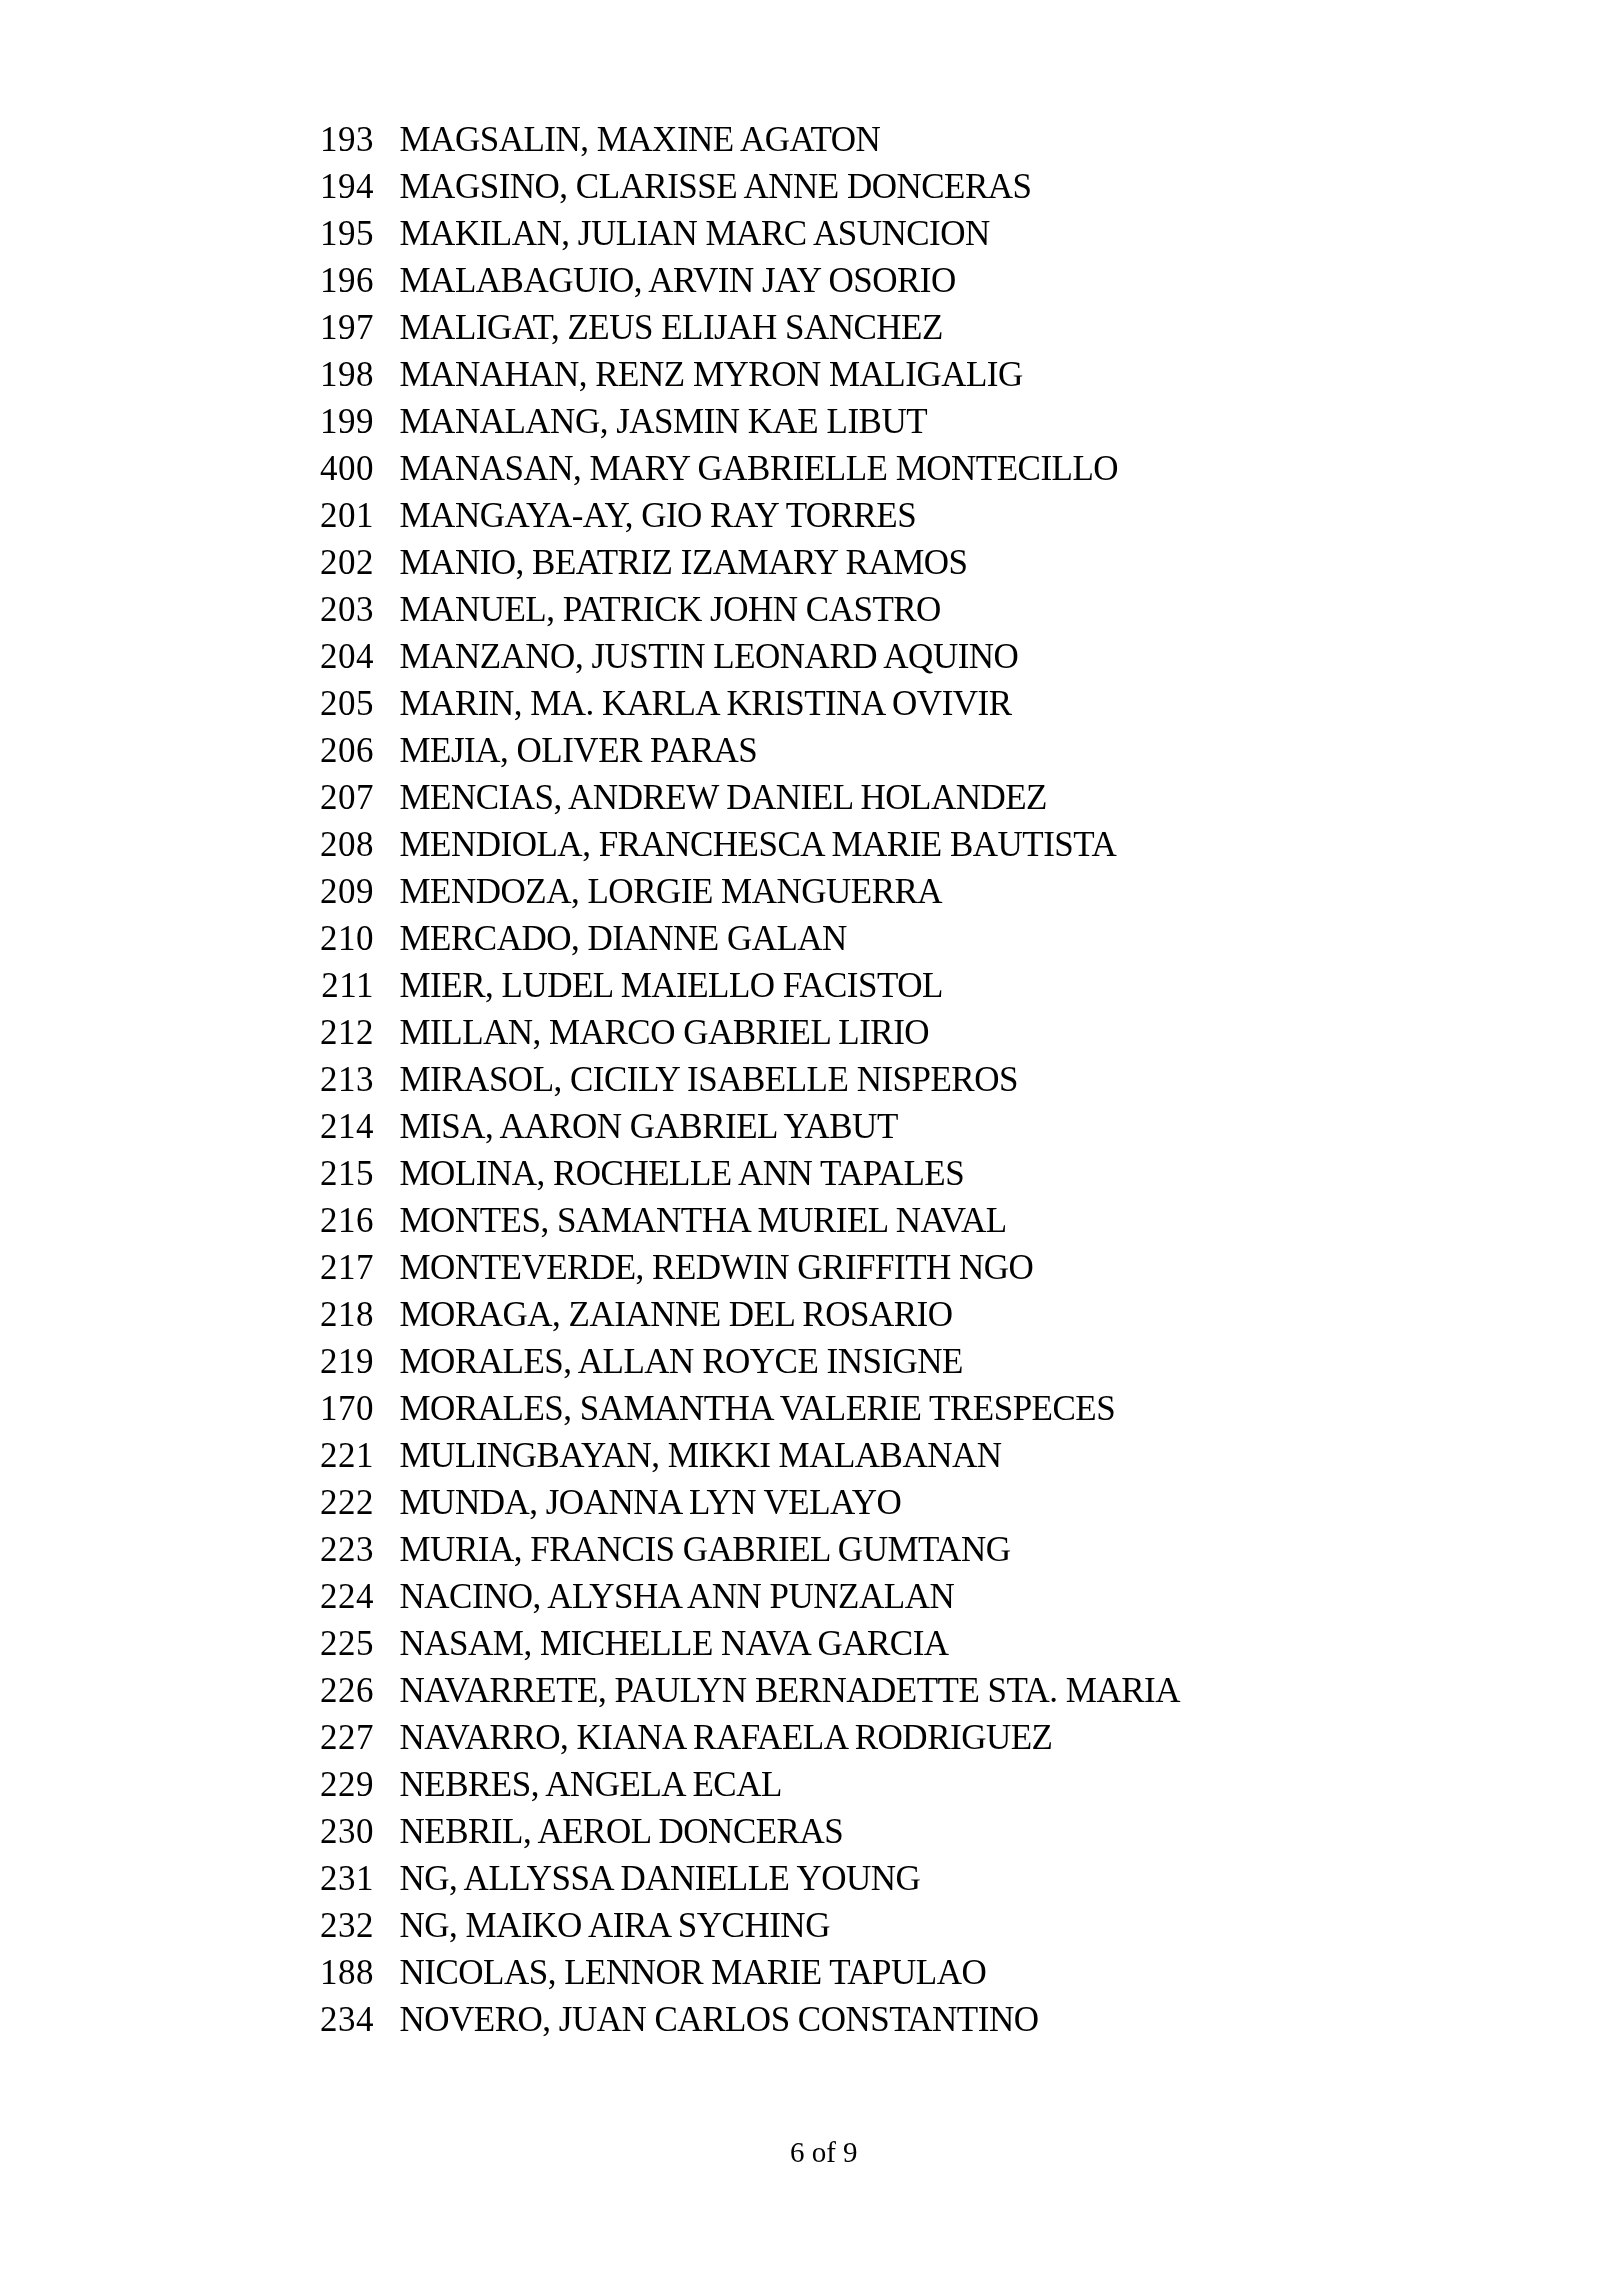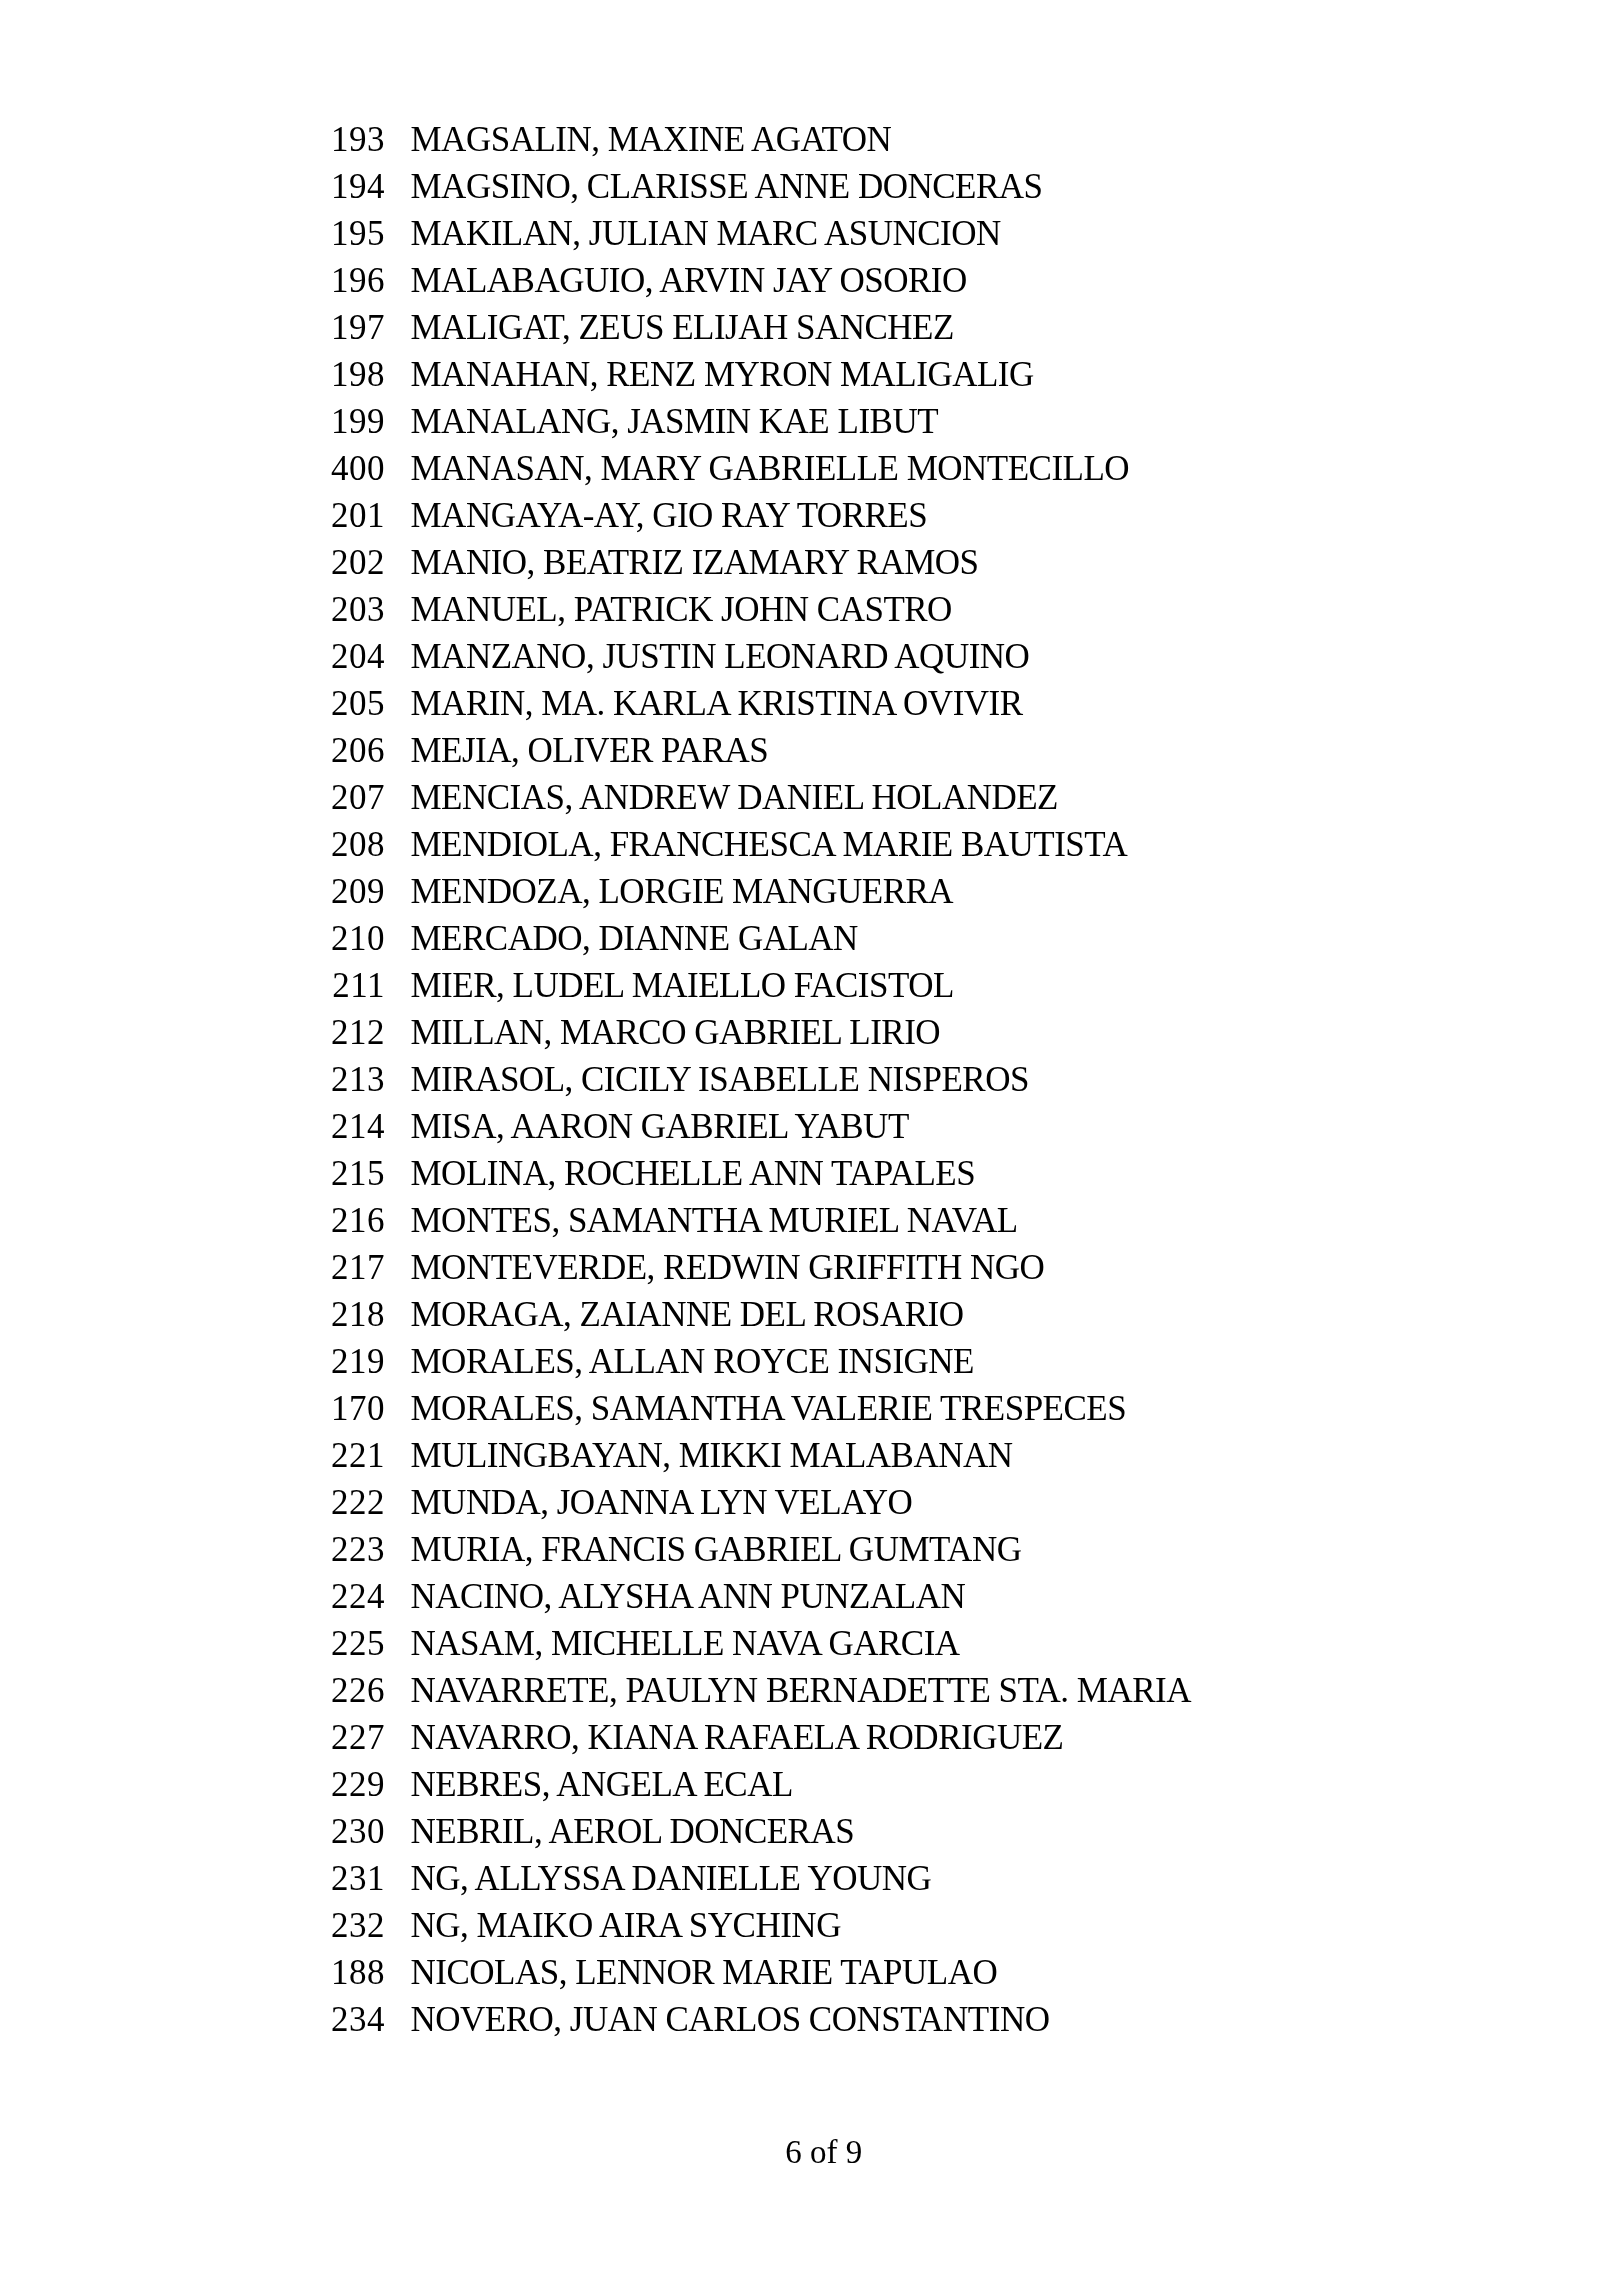--- a/index.html
+++ b/index.html
@@ -22,41 +22,40 @@
     left: 0;
     margin: 0;
     padding: 0;
     list-style: none;
   }
   .row {
     white-space: nowrap;
     height: 47px;
     line-height: 47px;
     font-size: 35px;
-    margin-left: 11px;
   }
   .num {
     display: inline-block;
     width: 374px;
     text-align: right;
     letter-spacing: 0.5px;
   }
   .name {
     display: inline-block;
     padding-left: 25.5px;
     letter-spacing: -0.5px;
   }
   .footer {
     position: absolute;
     top: 2129px;
     left: 0;
     width: 100%;
     text-align: center;
     text-indent: 26.5px;
-    font-size: 33px;
+    font-size: 29px;
     line-height: 47px;
   }
 </style>
 </head>
 <body>
 
 <div class="page">
   <div class="roster">
   <div class="row">
     <span class="num">193</span><span class="name">MAGSALIN, MAXINE AGATON</span>

